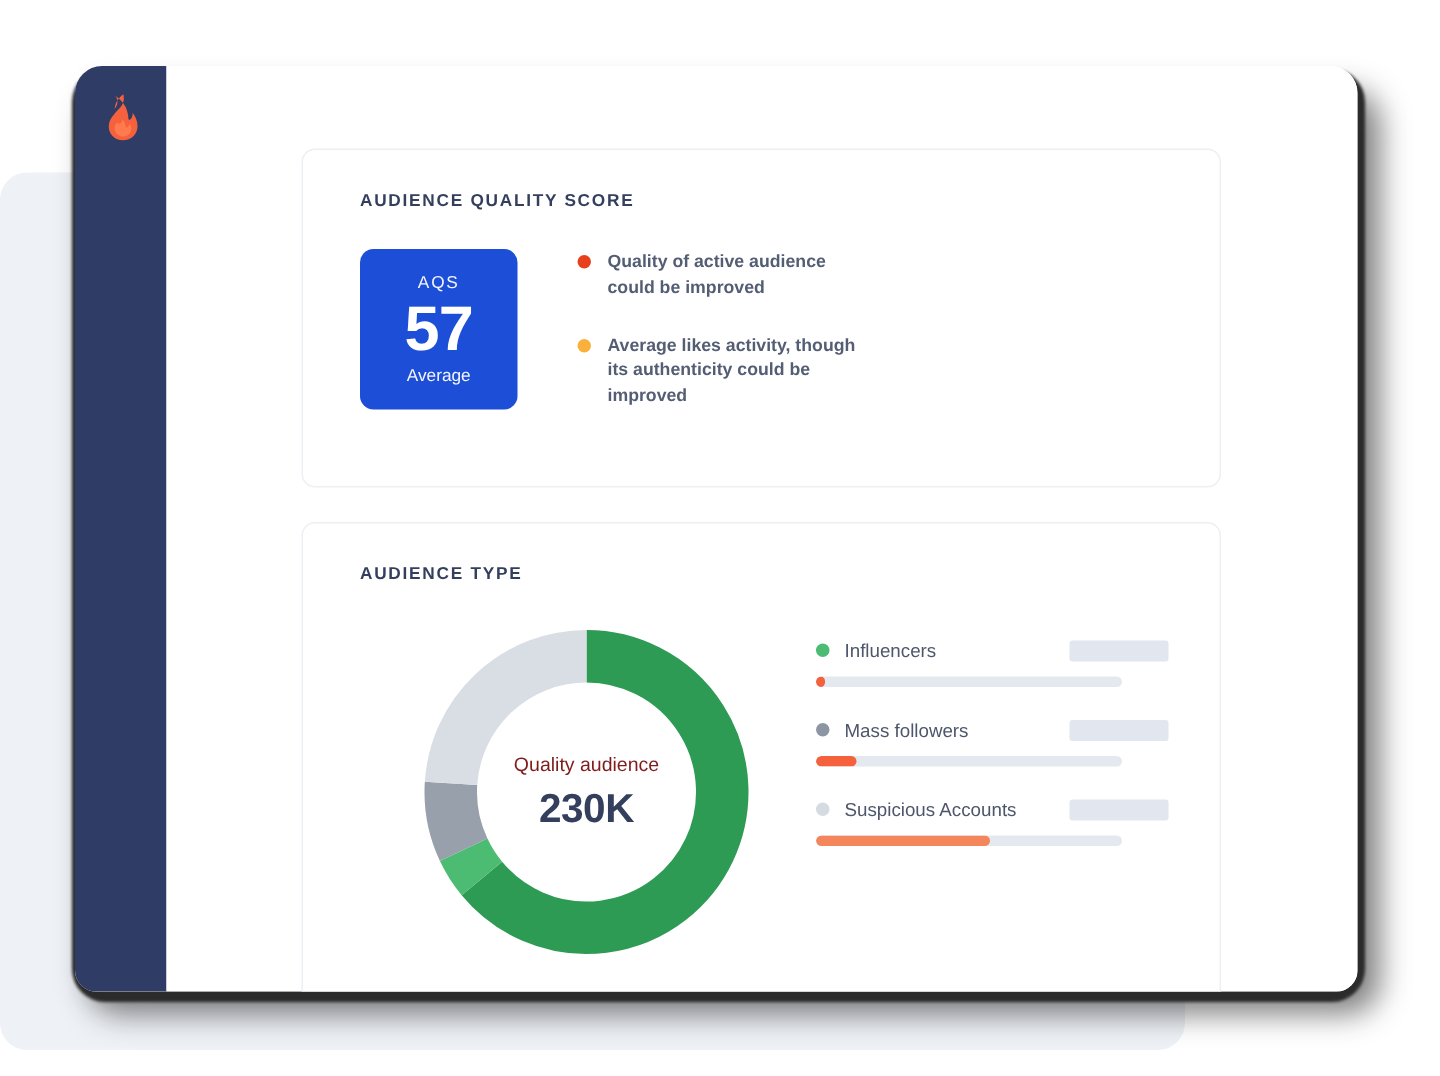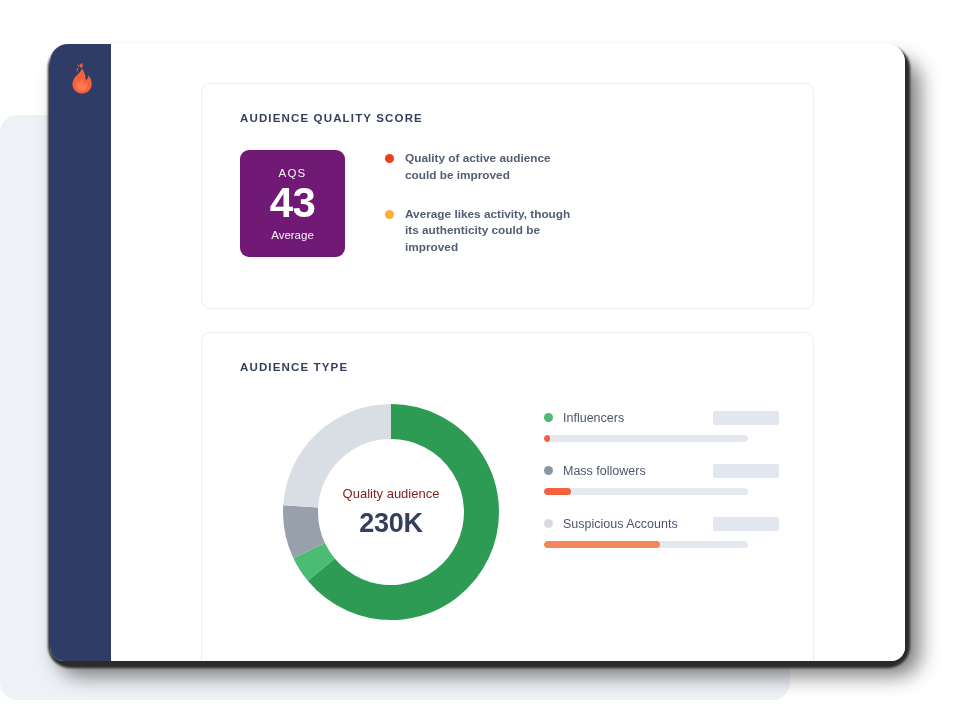--- a/index.html
+++ b/index.html
@@ -89,20 +89,21 @@
     background: #ffffff;
     padding: 39px 45px 0 90px;
     box-sizing: border-box;
   }
 
   .card {
     background: #ffffff;
     border: 1px solid #eceff3;
     border-radius: 9px;
     box-sizing: border-box;
+    margin-top: 16px;
   }
 
   .card-aqs {
     width: 613px;
     padding: 28px 34px 30px 38px;
   }
   .card-type {
     width: 613px;
     margin-top: 23px;
     padding: 28px 34px 24px 38px;
@@ -121,21 +122,21 @@
 
   
   .aqs-row {
     display: flex;
     align-items: flex-start;
   }
 
   .aqs-badge {
     width: 105px;
     height: 107px;
-    background: #701a75;
+    background: #1d4ed8;
     border-radius: 9px;
     flex: 0 0 105px;
     display: flex;
     flex-direction: column;
     align-items: center;
     justify-content: center;
     color: #ffffff;
   }
   .aqs-label {
     font-size: 11.5px;
@@ -294,21 +295,21 @@
 
     <div class="content">
 
       <section class="card card-aqs">
         <h2 class="card-title">AUDIENCE QUALITY SCORE</h2>
 
         <div class="aqs-row">
 
           <div class="aqs-badge">
             <div class="aqs-label">AQS</div>
-            <div class="aqs-value">43</div>
+            <div class="aqs-value">57</div>
             <div class="aqs-status">Average</div>
           </div>
 
           <div class="notes">
 
             <div class="notes-col left">
               <div class="note">
                 <span class="note-dot" style="background:#e8401c"></span>
                 <span class="note-text">Quality of active audience could be improved</span>
               </div>

